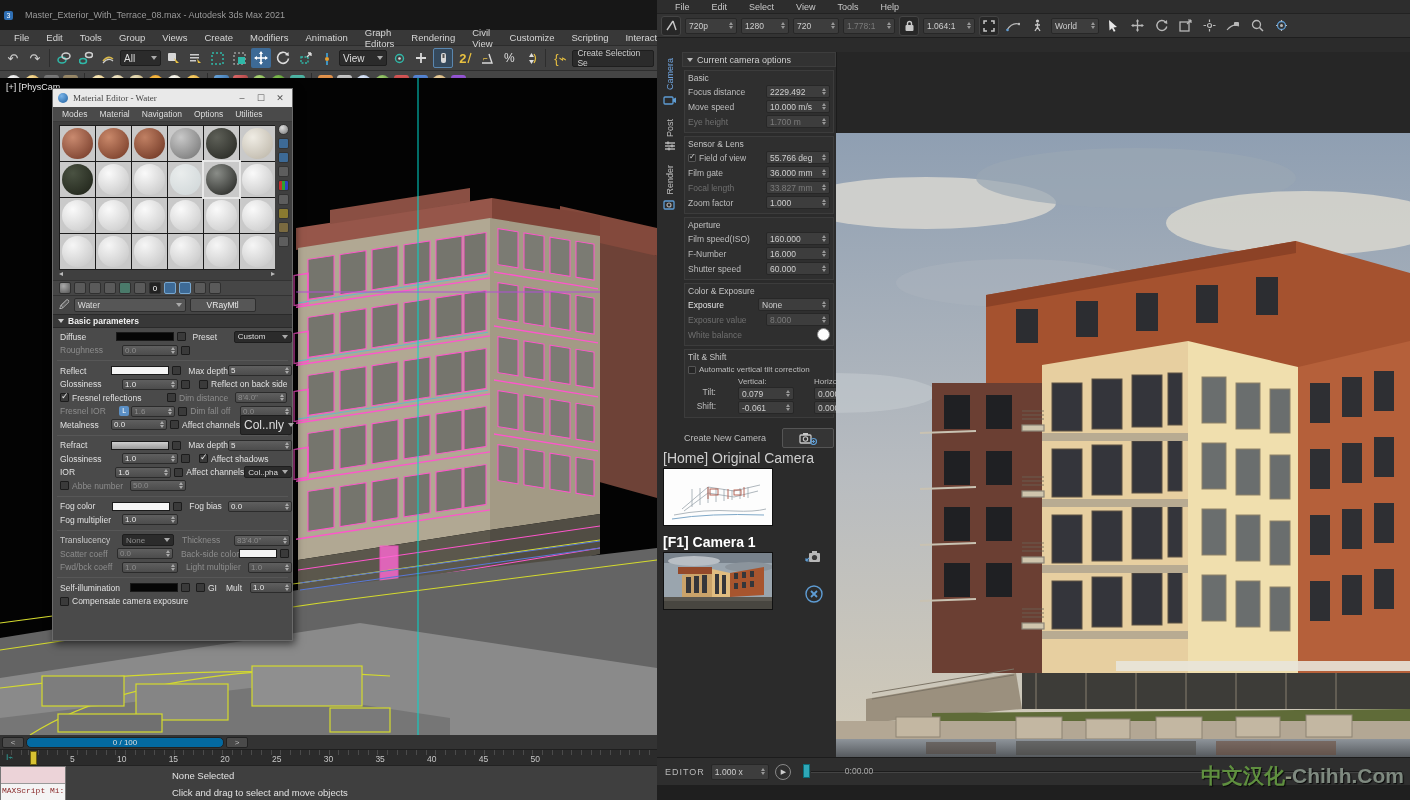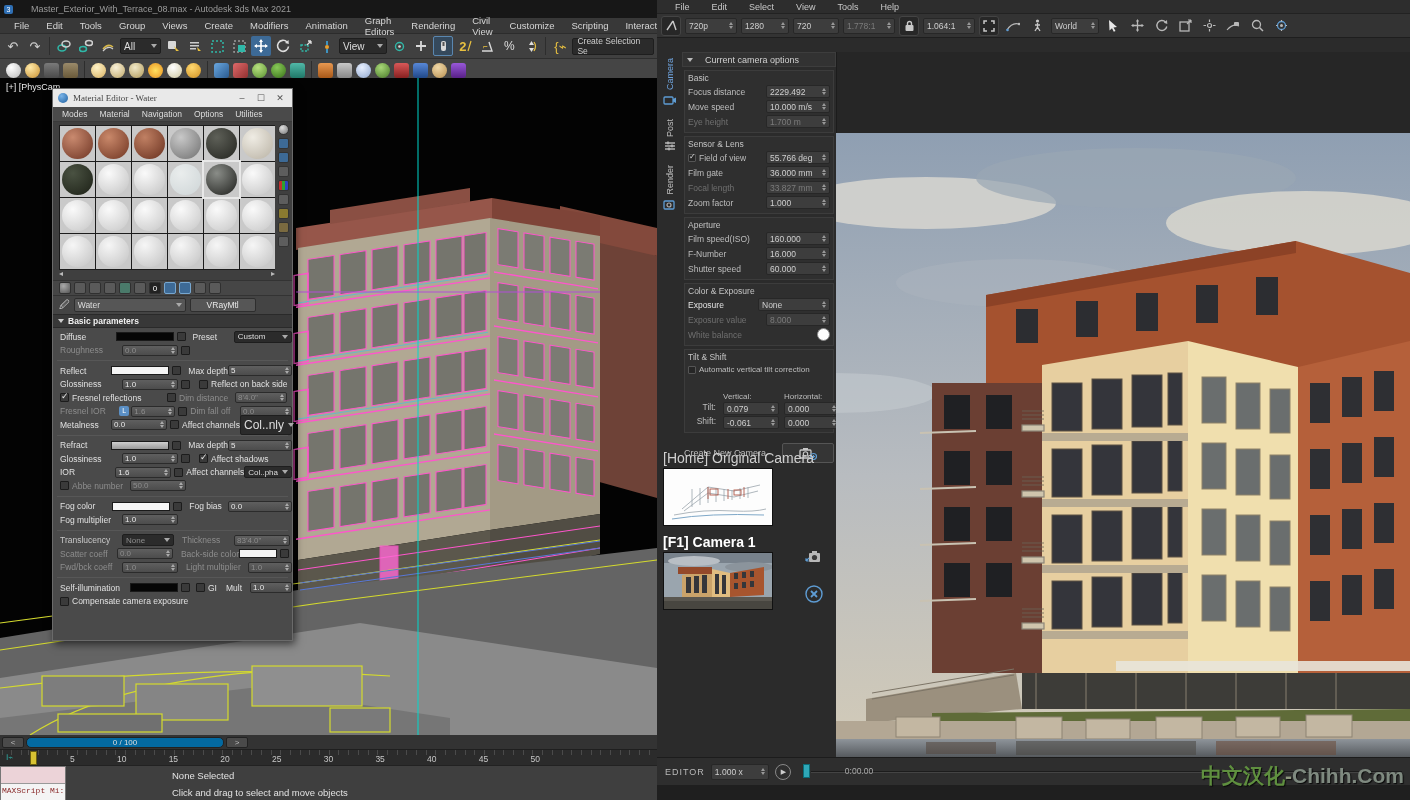--- a/index.html
+++ b/index.html
@@ -2,21 +2,21 @@
 <html><head>
 <meta charset="utf-8">
 <style>
   * { margin:0; padding:0; box-sizing:border-box; }
   html,body { width:1410px; height:800px; overflow:hidden; background:#000; }
   body { font-family:"Liberation Sans", sans-serif; font-size:10px; color:#ddd; }
   #app { position:relative; width:1410px; height:800px; background:#3a3a3a; overflow:hidden; }
 
   
   #max-pane { position:absolute; left:0; top:0; width:657px; height:800px; background:#3c3c3c; }
-  .max-titlebar { height:18px; background:#171717; display:flex; align-items:center; padding-left:4px; gap:18px; }
+  .max-titlebar { height:30px; background:#171717; display:flex; align-items:center; padding-left:4px; gap:12px; }
   .max-titlebar .logo { width:9px; height:9px; background:#2f6fb4; border-radius:2px; color:#fff; font-size:7px; text-align:center; line-height:9px; }
   .max-titlebar .ttl { color:#9a9a9a; font-size:9px; }
   .max-menubar { height:16px; background:#383838; display:flex; align-items:center; gap:1px; padding-left:6px; border-bottom:1px solid #2c2c2c; }
   .max-menubar span { padding:1px 8px; color:#d6d6d6; font-size:9.5px; }
   .tb1 { height:25px; background:#404040; display:flex; align-items:center; gap:2px; padding:0 3px; border-bottom:1px solid #2e2e2e; }
   .tico { width:20px; height:20px; display:flex; align-items:center; justify-content:center; color:#cfcfcf; font-size:13px; border-radius:2px; flex:none; }
   .tico svg { display:block; }
   .tico.active { background:#3d6a96; }
   .tico.framed { border:1px solid #5a87b0; background:#35495c; }
   .tsep { width:1px; height:18px; background:#2d2d2d; margin:0 2px; flex:none; }
@@ -107,32 +107,32 @@
   .lico.raised { background:#272727; border:1px solid #444; border-radius:3px; }
 
   .lav-body { position:absolute; left:0; top:52px; width:753px; height:705px; background:#2b2b2b; }
   .tabstrip { position:absolute; left:0; top:0; width:25px; height:320px; }
   .vtab { display:flex; flex-direction:column; align-items:center; gap:4px; padding:6px 0; }
   .vtab .vlabel { writing-mode:vertical-rl; transform:rotate(180deg); font-size:9px; color:#bdbdbd; }
   .vtab.active .vlabel { color:#6fa3dd; }
   .vtab .vicon { color:#b8b8b8; }
 
   .opts { position:absolute; left:25px; top:0; width:154px; }
-  .opt-head { height:15px; background:#323232; border:1px solid #3d3d3d; display:flex; align-items:center; gap:12px; padding:0 4px; color:#d0d0d0; font-size:9px; }
+  .opt-head { height:15px; background:#323232; border:1px solid #3d3d3d; display:flex; align-items:center; gap:4px; padding:0 4px; color:#d0d0d0; font-size:9px; }
   .opt-head .arr { width:0; height:0; border-left:3px solid transparent; border-right:3px solid transparent; border-top:4px solid #bbb; }
   .sec { border:1px solid #3c3c3c; background:#2f2f2f; margin:3px 2px 0 2px; padding:2px 3px 3px 3px; }
   .sec .stitle { font-size:8.5px; color:#c4c4c4; margin-bottom:1px; display:flex; align-items:center; gap:3px; }
   .lrow { display:flex; align-items:center; justify-content:space-between; height:15px; }
   .ll { font-size:8.5px; color:#bdbdbd; white-space:nowrap; }
   .ll.dis { color:#6f6f6f; }
   .lrow .lfld { width:64px; height:13px; }
   .lcb { width:8px; height:8px; background:#262626; border:1px solid #555; margin-right:3px; flex:none; position:relative; border-radius:1px; }
   .lcb.on::after { content:"✓"; position:absolute; left:0; top:-3px; color:#ddd; font-size:8px; }
   .wbcircle { width:13px; height:13px; border-radius:50%; background:#fff; border:1px solid #888; }
-  .tsgrid { display:grid; grid-template-columns:30px 56px 56px; gap:1px 5px; margin-top:16px; }
+  .tsgrid { display:grid; grid-template-columns:30px 56px 56px; gap:1px 20px; margin-top:1px; }
   .tsgrid .hh { font-size:8px; color:#bdbdbd; text-align:left; }
   .tsgrid .lfld { width:56px; height:13px; }
   .createrow { display:flex; align-items:center; justify-content:space-between; margin:10px 2px 6px 2px; }
   .createrow .ll { font-size:9px; }
   .cambtn { width:52px; height:20px; background:#353535; border:1px solid #555; border-radius:2px; display:flex; align-items:center; justify-content:center; }
   .camlist { position:absolute; left:6px; top:398px; width:173px; }
   .camitem { margin-bottom:8px; }
   .camitem .clabel { font-size:14px; color:#cfcfcf; margin-bottom:2px; }
   .camitem.sel .clabel { color:#fff; font-weight:bold; }
   .thumb { width:110px; height:58px; border:1px solid #111; background:#fff; overflow:hidden; }

